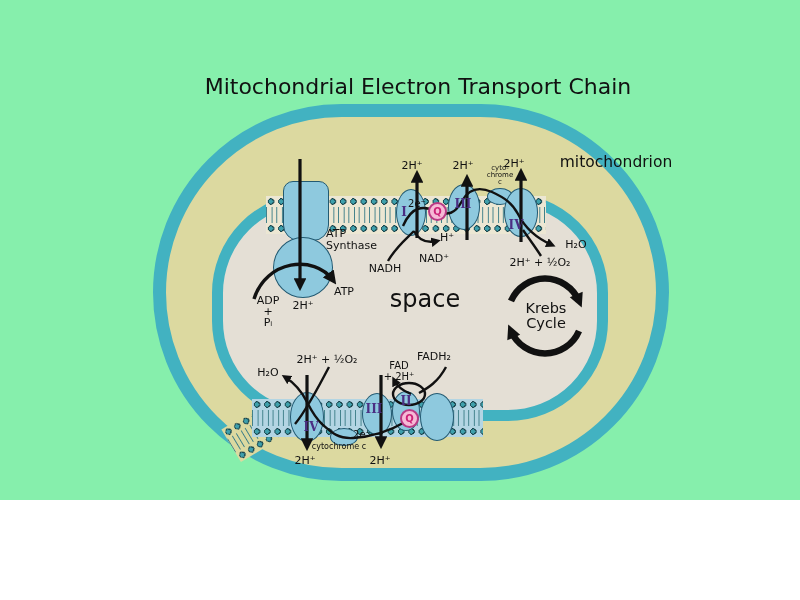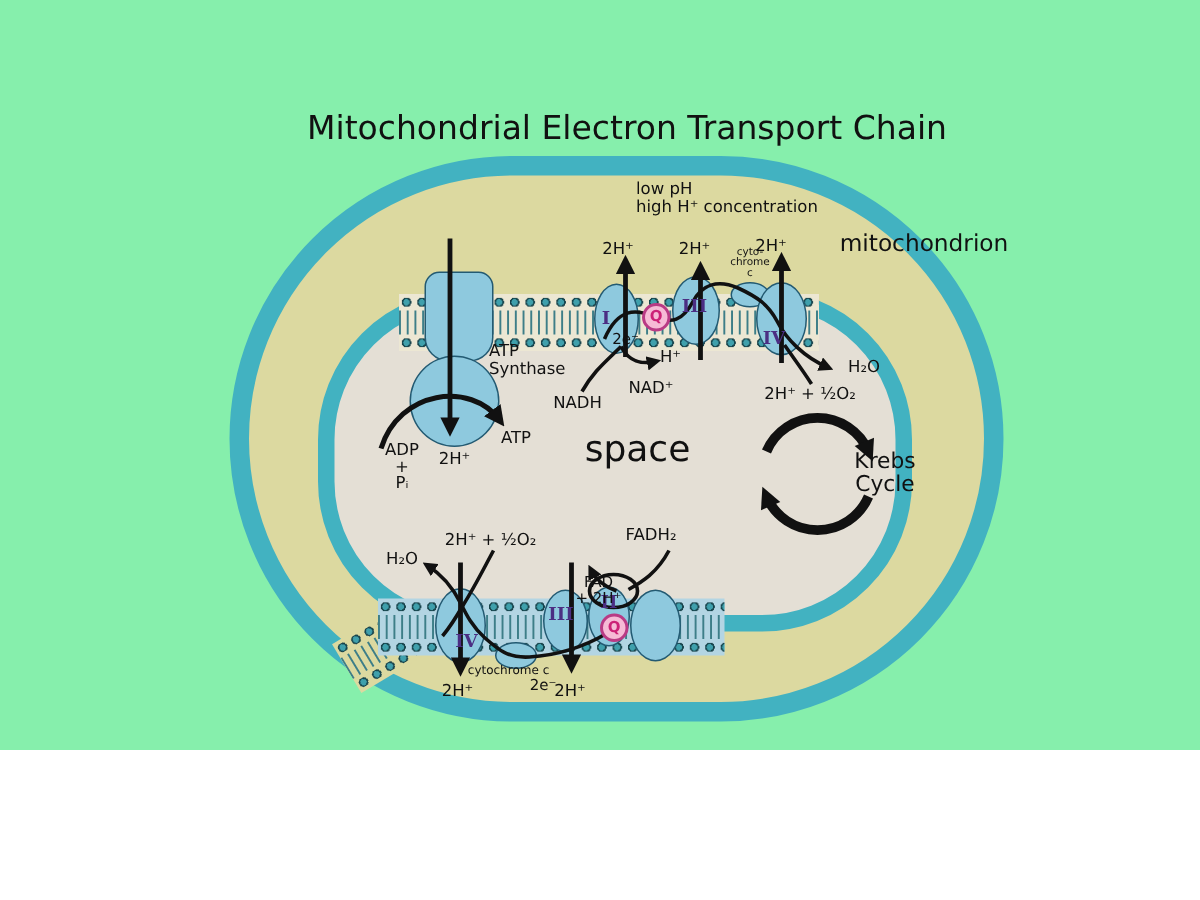--- a/index.html
+++ b/index.html
@@ -42,22 +42,22 @@
   .lbl{position:absolute;font-size:11px;line-height:12px;white-space:nowrap;
        transform:translate(-50%,-50%);z-index:9;}
   .lbl.la{transform:none;}
   .title{position:absolute;left:418px;top:86px;transform:translate(-50%,-50%);
        font-size:22px;white-space:nowrap;z-index:9;}
   .big{font-size:24px;}
   .med{font-size:15.5px;}
   .ims-lbl{font-size:13px;line-height:14px;text-align:center;}
   .tiny{font-size:7px;line-height:6.8px;text-align:center;}
   .small8{font-size:8px;}
-  .small10{font-size:10px;margin-top:23px;}
-  .krebs-lbl{font-size:14.5px;line-height:15px;text-align:center;margin-left:44px;}
+  .small10{font-size:10px;}
+  .krebs-lbl{font-size:14.5px;line-height:15px;text-align:center;}
   .cond{font-size:11px;line-height:12px;text-align:left;}
   .numeral{position:absolute;transform:translate(-50%,-50%);z-index:9;
        font-family:"DejaVu Serif",serif;font-weight:bold;font-size:12px;color:#4b2e83;}
   .stack{text-align:center;line-height:11px;}
 </style>
 </head>
 <body>
 
 <div class="stage">
 
@@ -129,24 +129,20 @@
     <span>Q</span>
   </div>
 
   <span class="numeral" style="left:404px;top:212px;">I</span>
   <span class="numeral" style="left:463px;top:204px;">III</span>
   <span class="numeral" style="left:516px;top:225px;">IV</span>
   <span class="numeral" style="left:311px;top:427px;">IV</span>
   <span class="numeral" style="left:374px;top:409px;">III</span>
   <span class="numeral" style="left:406px;top:401px;">II</span>
 
-  <div class="lbl cond la" style="left:424px;top:120px;">
-    <div>low pH</div>
-    <div>high H⁺ concentration</div>
-  </div>
   <span class="lbl med" style="left:616px;top:162px;">mitochondrion</span>
   <span class="lbl big" style="left:425px;top:299px;">space</span>
   <div class="lbl krebs-lbl" style="left:546px;top:316px;">
     <div>Krebs</div>
     <div>Cycle</div>
   </div>
 
   <div class="lbl la" style="left:326px;top:228px;">
     <div>ATP</div>
     <div>Synthase</div>

